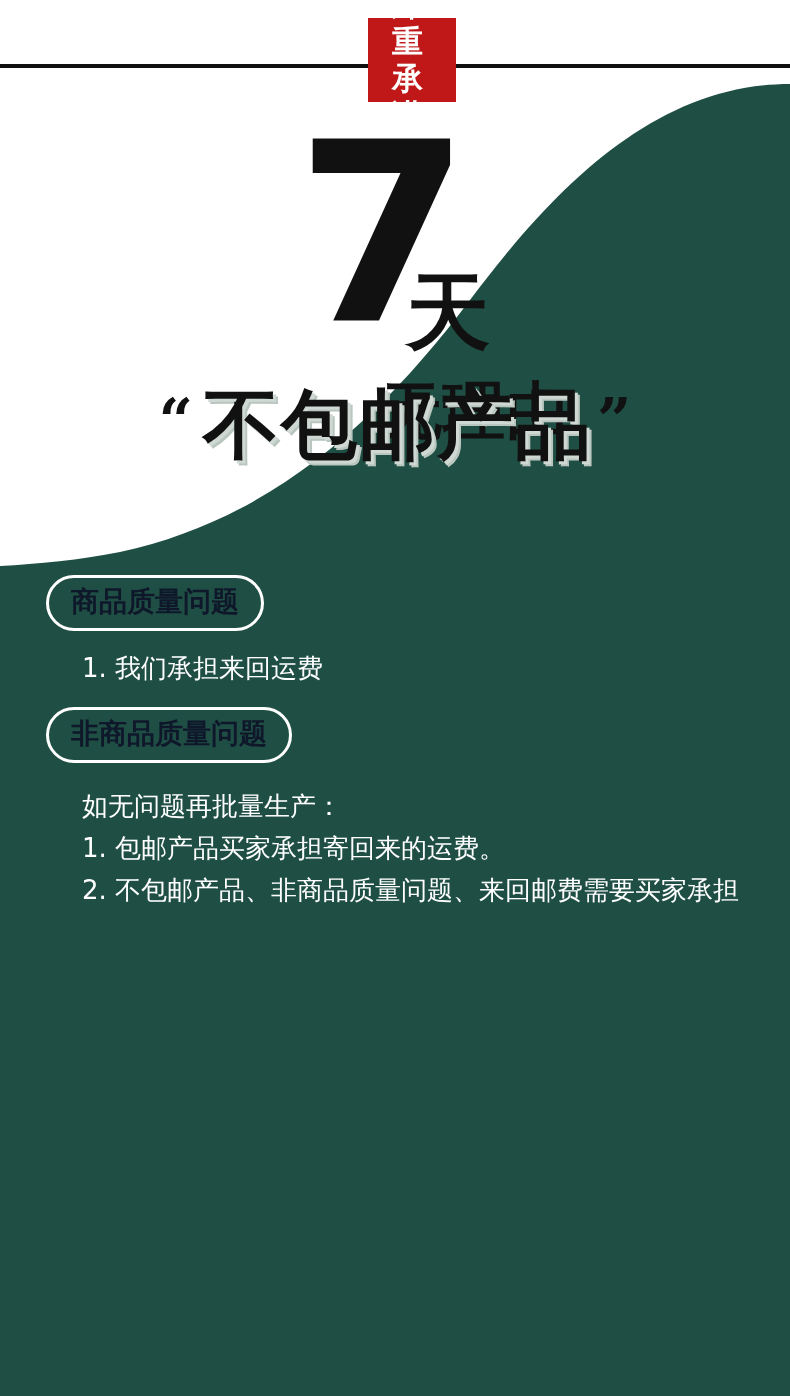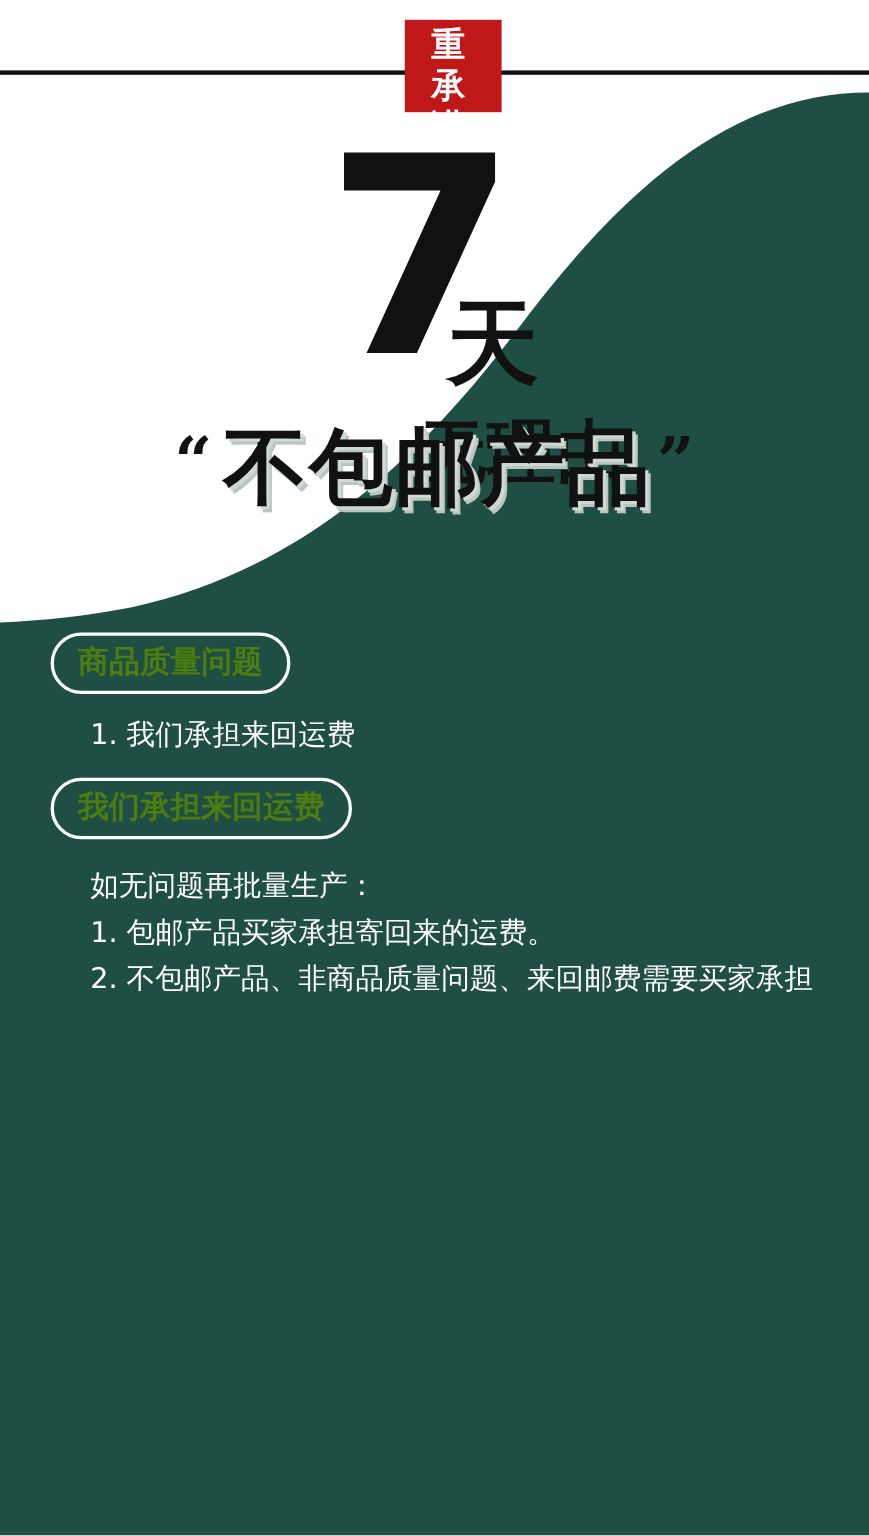--- a/index.html
+++ b/index.html
@@ -155,21 +155,21 @@
     padding: 0 46px;
   }
   .pill {
     display: inline-block;
     border: 3px solid #ffffff;
     border-radius: 28px;
     padding: 9px 22px 11px 22px;
     font-size: 28px;
     line-height: 30px;
     font-weight: 700;
-    color: #4d7c0f;
+    color: #0f172a;
     font-family: "DejaVu Sans", "Liberation Sans", sans-serif;
     background: transparent;
     text-align: right;
   }
   .para {
     font-size: 26px;
     line-height: 42px;
     color: #ffffff;
     font-family: "DejaVu Sans", "Liberation Sans", sans-serif;
     font-weight: 400;
@@ -235,21 +235,21 @@
 
     <div>
       <div class="pill">商品质量问题</div>
       <div class="gap-a"></div>
       <div class="para">1. 我们承担来回运费</div>
     </div>
 
     <div class="gap-b"></div>
 
     <div>
-      <div class="pill">我们承担来回运费</div>
+      <div class="pill">非商品质量问题</div>
       <div class="gap-c"></div>
       <div class="para">如无问题再批量生产：</div>
       <div class="para">1. 包邮产品买家承担寄回来的运费。</div>
       <div class="para">2. 不包邮产品、非商品质量问题、来回邮费需要买家承担</div>
     </div>
 
     <div class="gap-d"></div>
 
 
   </div>

